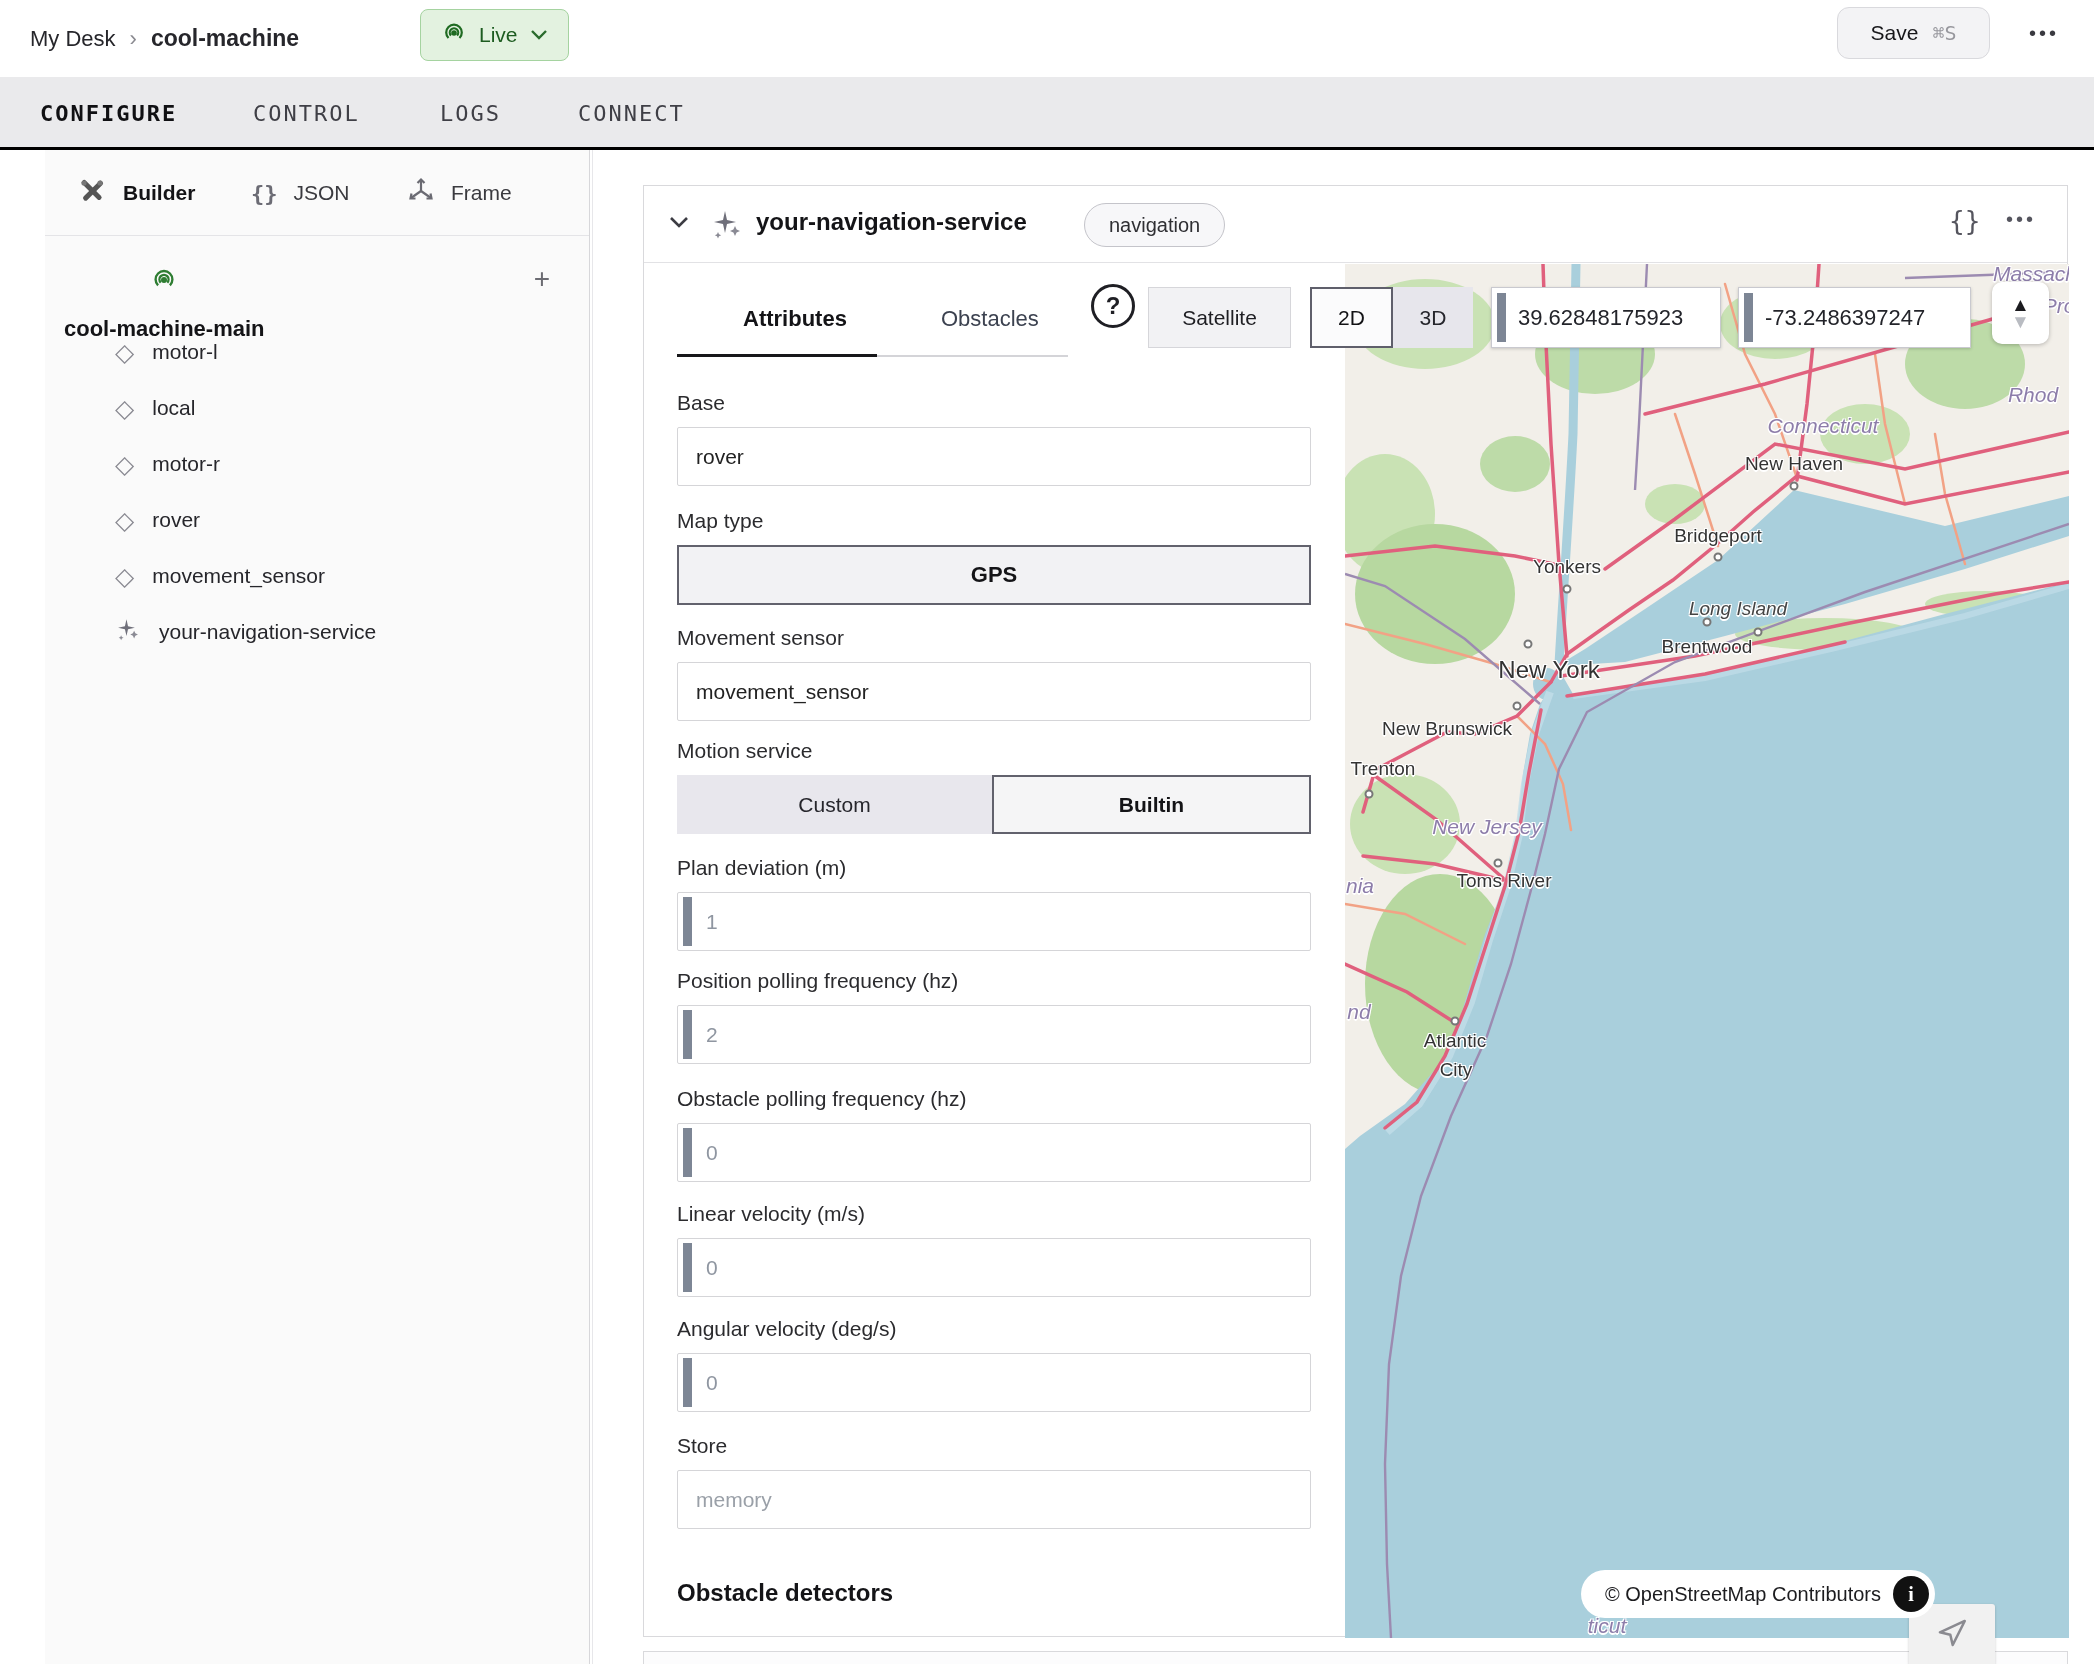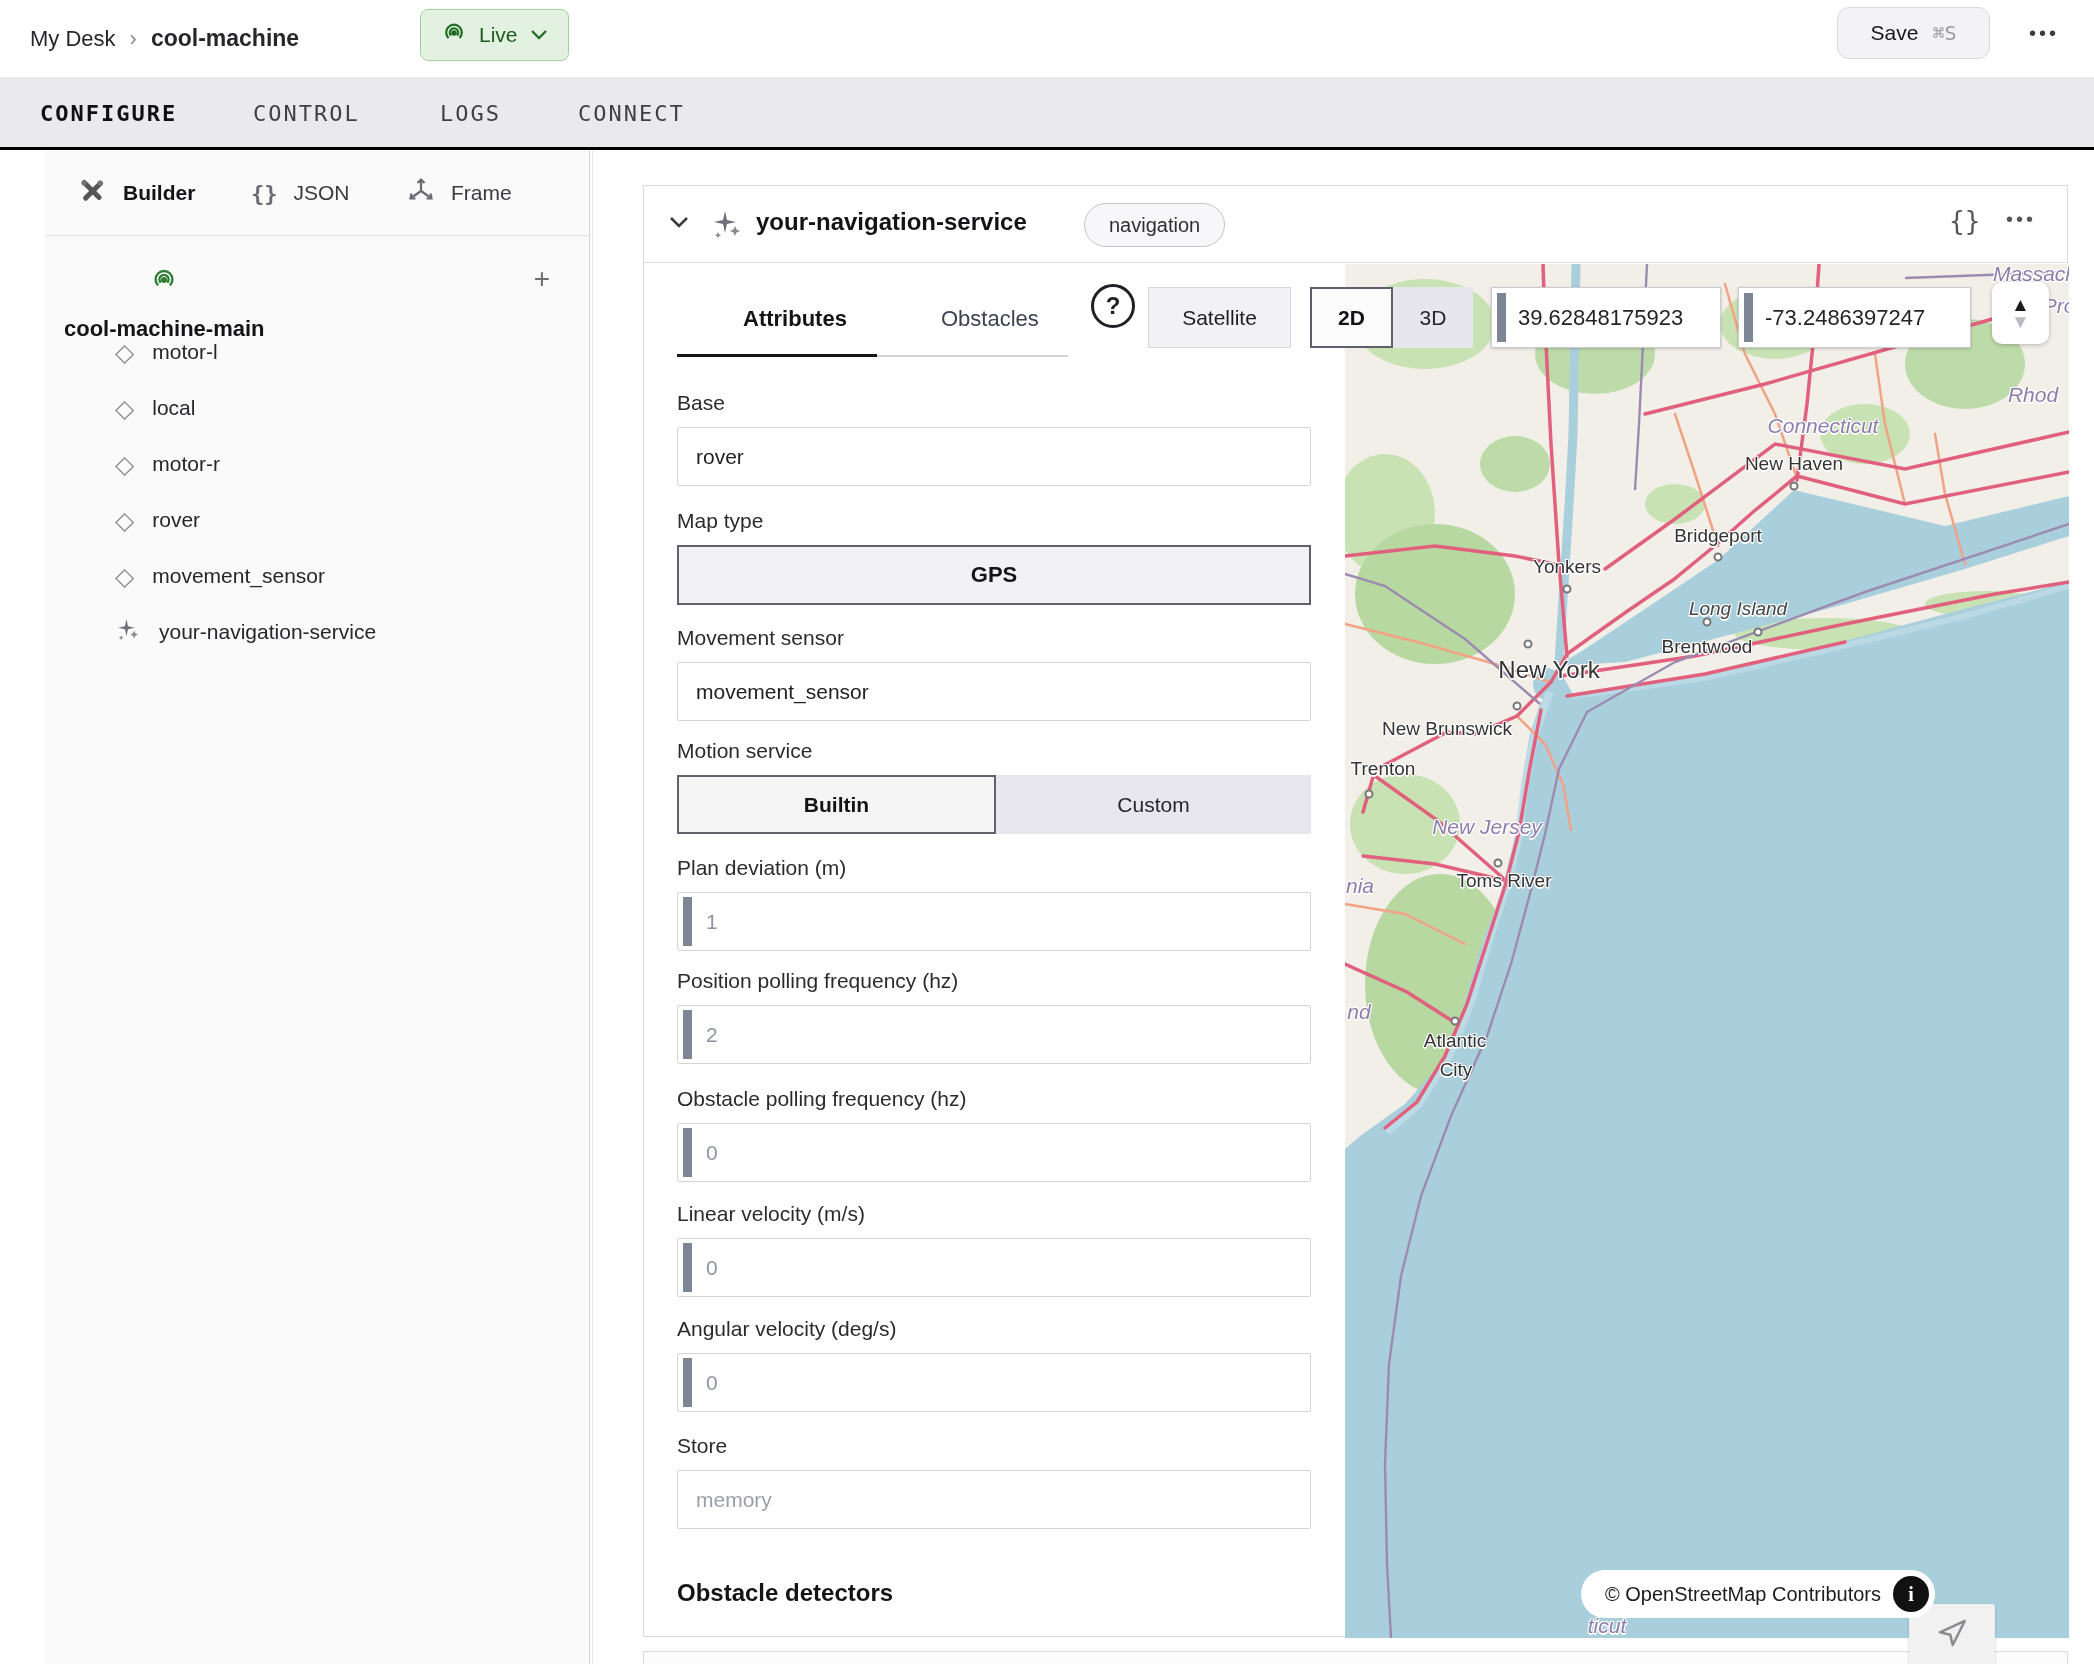--- a/index.html
+++ b/index.html
@@ -61,21 +61,21 @@
   .ptab.active { font-weight:bold; color:#141417; }
   .ptab.idle { color:#3c4250; }
   .ptab-line-black { position:absolute; left:33px; top:168px; width:200px; height:3px; background:#17171a; }
   .ptab-line-gray  { position:absolute; left:233px; top:169px; width:191px; height:2px; background:#d4d4d8; }
   .help-circle { position:absolute; left:447px; top:98px; width:44px; height:44px; border:3px solid #1f1f24; border-radius:50%;
     display:flex; align-items:center; justify-content:center; font-weight:bold; font-size:24px; color:#1f1f24; cursor:pointer; }
 
   .map-btn { position:absolute; top:101px; height:61px; display:flex; align-items:center; justify-content:center;
     font-size:21px; cursor:pointer; }
   .btn-satellite { left:504px; width:143px; background:#f2f2f4; border:1px solid #d6d6da; color:#1e1e22; }
-  .btn-2d { left:666px; width:83px; background:#fbfbfc; border:2px solid #5f5f6b; font-weight:bold; color:#121215; z-index:6; }
+  .btn-2d { left:666px; width:83px; background:#fbfbfc; border:2px solid #5f5f6b; font-weight:normal; color:#121215; z-index:6; }
   .btn-3d { left:749px; width:80px; background:#e7e6ec; color:#26262c; z-index:6; }
   .coord-box { position:absolute; top:101px; height:61px; background:#fff; border:1px solid #c9c9cf; display:flex; align-items:center;
     z-index:6; box-shadow:0 1px 3px rgba(0,0,0,.18); overflow:hidden; }
   .coord-lat { left:847px; width:230px; }
   .coord-lon { left:1094px; width:233px; }
   .coord-bar { width:9px; height:49px; margin:0 12px 0 5px; background:#7d8695; flex:none; }
   .coord-val { font-size:22px; color:#23242a; white-space:nowrap; }
   .stepper { position:absolute; left:1348px; top:96px; width:57px; height:62px; background:#fff; border-radius:10px;
     box-shadow:0 1px 4px rgba(0,0,0,.25); display:flex; flex-direction:column; align-items:center; justify-content:center;
     line-height:17px; cursor:pointer; z-index:6; }
@@ -288,22 +288,22 @@
       <label>Map type</label>
       <div class="gps-btn">GPS</div>
     </div>
     <div class="field" style="top:440px">
       <label>Movement sensor</label>
       <input class="tinput" value="movement_sensor" style="">
     </div>
     <div class="field" style="top:553px">
       <label>Motion service</label>
       <div class="segment">
+        <div class="seg-opt seg-idle">Custom</div>
         <div class="seg-opt seg-active">Builtin</div>
-        <div class="seg-opt seg-idle">Custom</div>
       </div>
     </div>
     <div class="field" style="top:670px">
       <label>Plan deviation (m)</label>
       <div class="numbox">
         <span class="numbar"></span>
         <span class="numval">1</span>
       </div>
     </div>
     <div class="field" style="top:783px">

